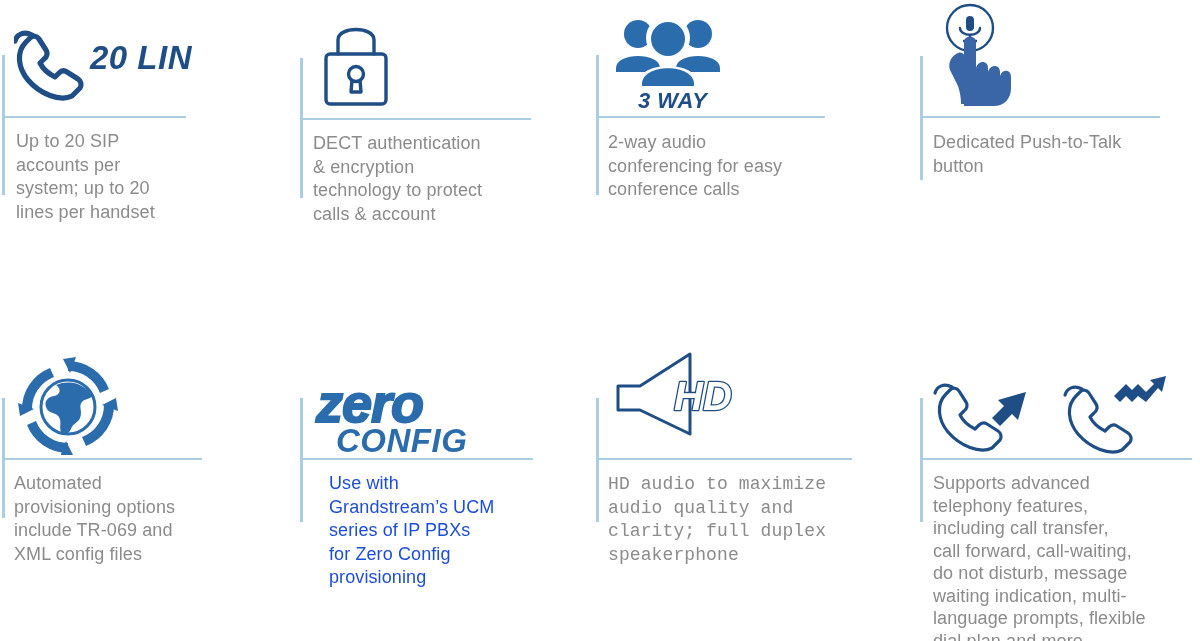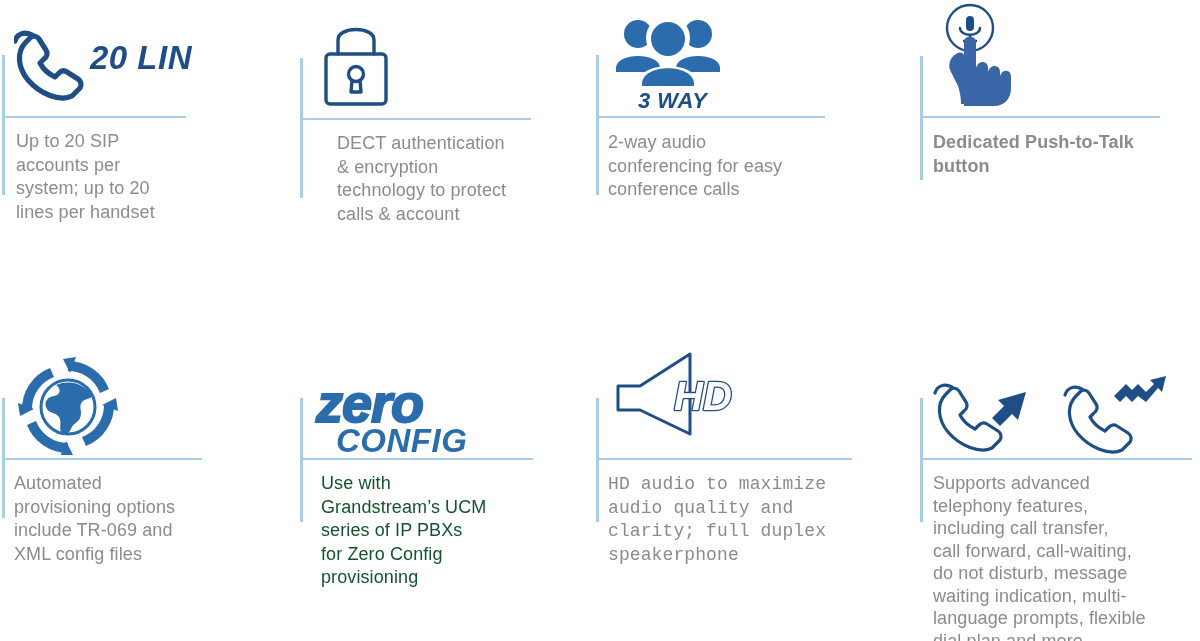--- a/index.html
+++ b/index.html
@@ -78,21 +78,21 @@
 
     <div class="icon-box" style="left:318px; top:10px;">
       <svg width="76" height="100" viewBox="0 0 76 100">
         <rect x="8" y="44" width="60" height="50" rx="4" ry="4" fill="none" stroke="#1f4e86" stroke-width="3.4"></rect>
         <path d="M20 44 V30 C20 16, 56 16, 56 30 V44" fill="none" stroke="#1f4e86" stroke-width="3.4" stroke-linecap="round"></path>
         <circle cx="38" cy="64" r="7.5" fill="none" stroke="#1f4e86" stroke-width="3.4"></circle>
         <path d="M34 70 L33 82 H43 L42 70" fill="none" stroke="#1f4e86" stroke-width="3.4" stroke-linejoin="round"></path>
       </svg>
     </div>
 
-    <div class="caption" style="left: 313px; top: 132px; width: 240px; color: rgb(139, 139, 139); margin-left: 24px;">DECT authentication
+    <div class="caption" style="left: 313px; top: 132px; width: 240px; color: rgb(139, 139, 139);">DECT authentication
 &amp; encryption
 technology to protect
 calls &amp; account</div>
   </div>
 
   <div class="feature">
     <div class="v-rule" style="left: 596px; top: 55px; height: 140px; background: rgb(169, 205, 226);"></div>
     <div class="h-rule" style="left: 596px; top: 116px; width: 229px; background: rgb(169, 205, 226);"></div>
 
     <div class="icon-box" style="left:612px; top:6px;">
@@ -133,21 +133,21 @@
         <path d="M36 102 L36 62 C36 52, 32 48, 26 52 C20 56, 18 62, 20 68 L28 84
                  C30 90, 31 96, 31 102 Z" fill="#3a66a8"></path>
         <path d="M34 104 V40 C34 33, 46 33, 46 40 V66
                  C48 58, 58 58, 58 66 V70
                  C60 62, 70 62, 70 70 V74
                  C72 67, 81 67, 81 75 V86
                  C81 97, 74 104, 64 104 Z" fill="#3a66a8"></path>
       </svg>
     </div>
 
-    <div class="caption" style="left: 933px; top: 131px; width: 260px; color: rgb(139, 139, 139); font-weight: bold;">Dedicated Push-to-Talk
+    <div class="caption" style="left: 933px; top: 131px; width: 260px; color: rgb(139, 139, 139);">Dedicated Push-to-Talk
 button</div>
   </div>
 
   <div class="feature">
     <div class="v-rule" style="left: 2px; top: 398px; height: 120px; background: rgb(169, 205, 226);"></div>
     <div class="h-rule" style="left: 2px; top: 458px; width: 200px; background: rgb(169, 205, 226);"></div>
 
     <div class="icon-box" style="left:16px; top:355px;">
       <svg width="104" height="100" viewBox="0 0 104 100">
         <g fill="#2b6cad">
@@ -181,21 +181,21 @@
     <div class="h-rule" style="left: 300px; top: 458px; width: 233px; background: rgb(169, 205, 226);"></div>
 
     <div class="icon-box" style="left:310px; top:374px;">
       <svg width="172" height="82" viewBox="0 0 172 82">
         <text x="6" y="48" font-family="'Liberation Sans', sans-serif" font-size="54" font-weight="bold" font-style="italic" fill="#2b6cad" stroke="#ffffff" stroke-width="4.5" paint-order="stroke" stroke-linejoin="round" letter-spacing="-1">zero</text>
         <text x="6" y="48" font-family="'Liberation Sans', sans-serif" font-size="54" font-weight="bold" font-style="italic" fill="none" stroke="#2b6cad" stroke-width="2" letter-spacing="-1">zero</text>
         <text x="26" y="78" font-family="'Liberation Sans', sans-serif" font-size="33" font-weight="bold" font-style="italic" fill="#2b6cad" letter-spacing="0.5">CONFIG</text>
       </svg>
     </div>
 
-    <div class="caption" style="left: 321px; top: 472px; width: 230px; color: #14532d;">Use with
+    <div class="caption" style="left: 329px; top: 472px; width: 230px; color: #1d4ed8;">Use with
 Grandstream’s UCM
 series of IP PBXs
 for Zero Config
 provisioning</div>
   </div>
 
   <div class="feature">
     <div class="v-rule" style="left: 596px; top: 398px; height: 124px; background: rgb(169, 205, 226);"></div>
     <div class="h-rule" style="left: 596px; top: 458px; width: 256px; background: rgb(169, 205, 226);"></div>
 

